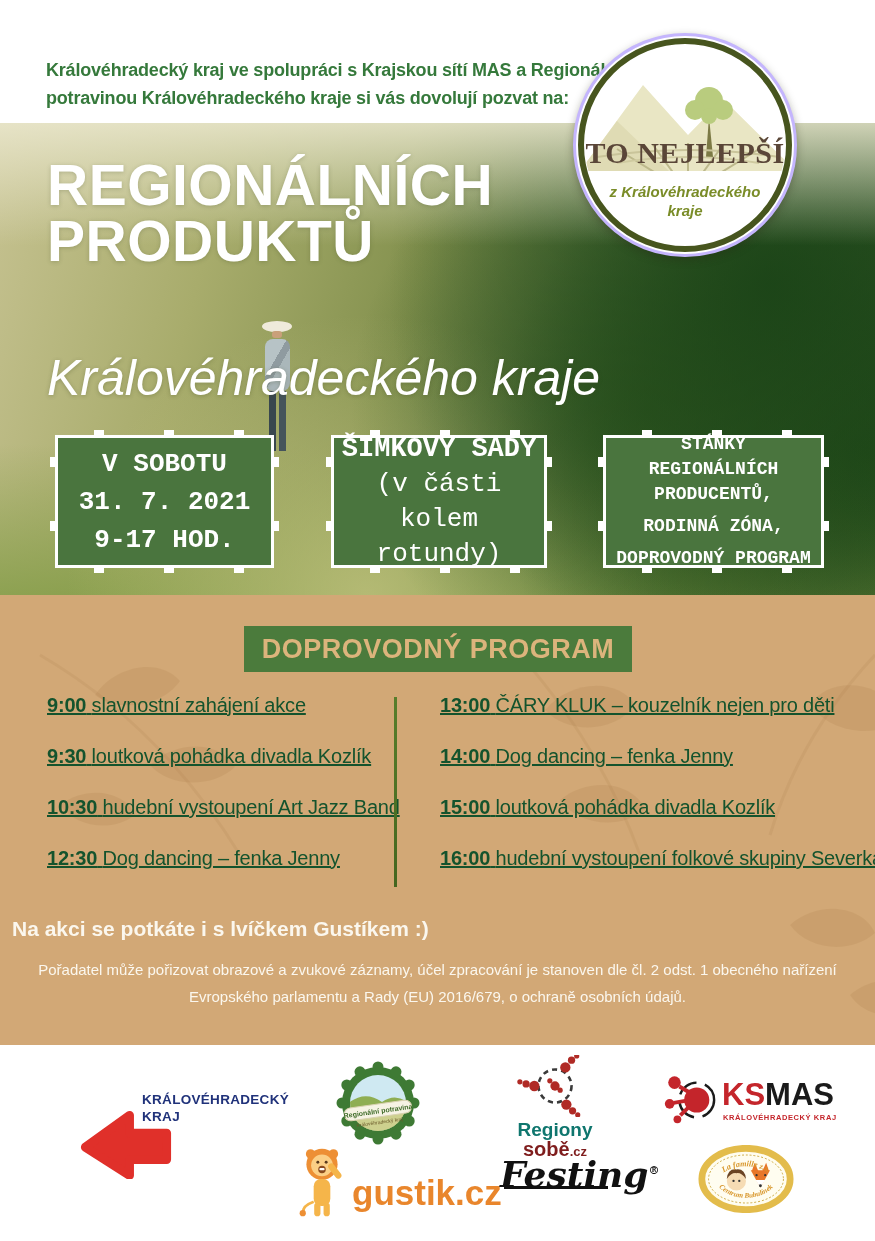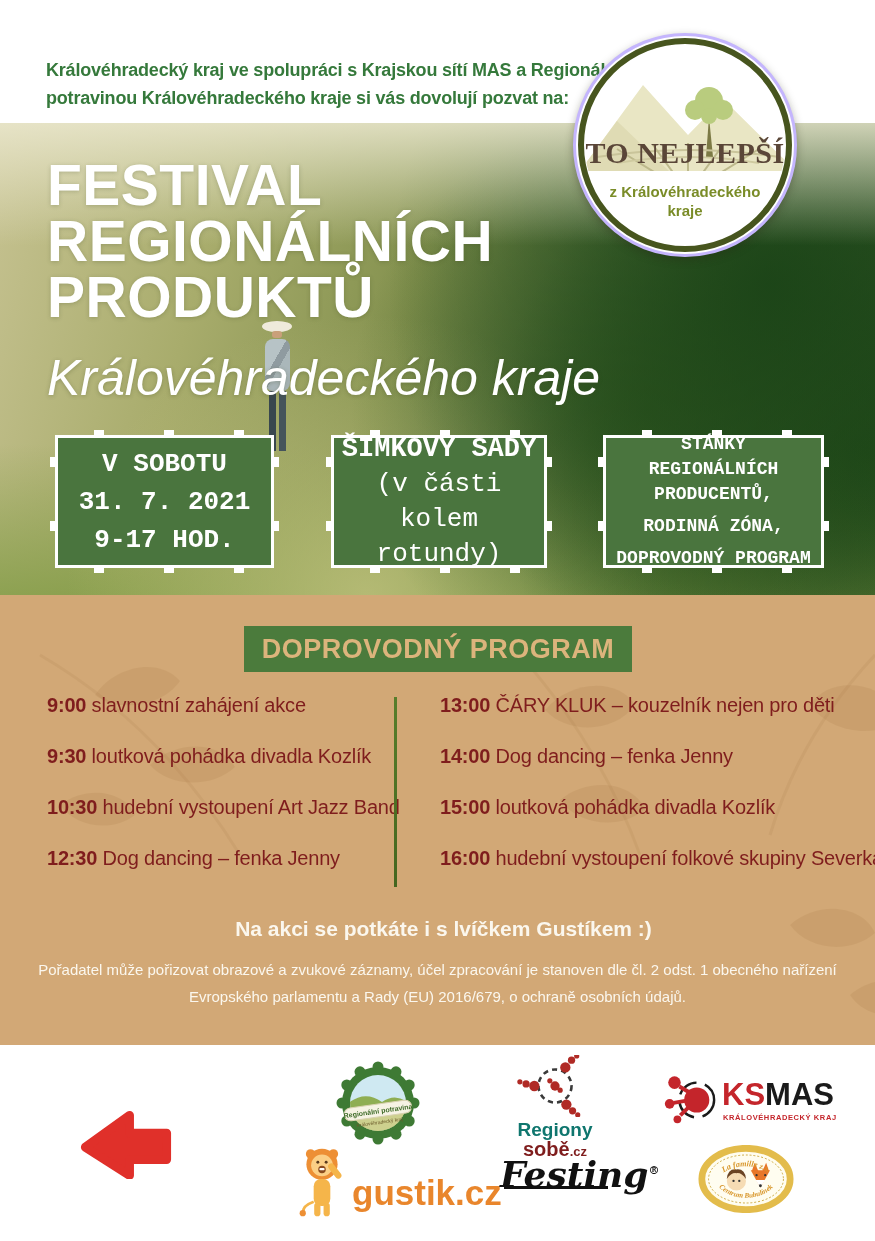--- a/index.html
+++ b/index.html
@@ -12,21 +12,21 @@
 
   
   .badge{position:absolute;left:573px;top:33px;width:224px;height:224px;border-radius:50%;
          background:#fff;border:3px solid #c4b5fd;box-shadow:0 3px 8px rgba(40,40,20,.35);z-index:6;box-sizing:border-box;}
   .badge-ring{position:absolute;inset:2px;border:6px solid #47551e;border-radius:50%;}
   .badge-inner{position:absolute;inset:9px;border-radius:50%;overflow:hidden;background:#fff;}
   .badge-title{position:absolute;left:0;right:0;top:100px;text-align:center;z-index:3;
                font-family:"Liberation Serif",serif;font-weight:bold;font-size:30px;
                color:#5a4638;letter-spacing:0.5px;}
   .badge-sub{position:absolute;left:0;right:0;top:146px;text-align:center;z-index:3;
-             color:#7a8c28;font-weight:bold;font-size:15px;line-height:19px;}
+             color:#7a8c28;font-style:italic;font-weight:bold;font-size:15px;line-height:19px;}
 
   
   .hero{position:absolute;left:0;top:123px;width:875px;height:472px;
     background:
       linear-gradient(180deg, rgba(236,233,208,.85) 0%, rgba(236,233,208,0) 26%),
       radial-gradient(circle at 88% 34%, rgba(25,66,22,.85), rgba(25,66,22,0) 46%),
       radial-gradient(circle at 74% 60%, rgba(44,84,28,.75), rgba(44,84,28,0) 42%),
       radial-gradient(circle at 99% 70%, rgba(30,72,24,.9), rgba(30,72,24,0) 40%),
       radial-gradient(ellipse at 42% 100%, rgba(196,196,130,.75), rgba(196,196,130,0) 42%),
       linear-gradient(0deg, rgba(134,158,74,.85) 0%, rgba(134,158,74,0) 32%),
@@ -59,25 +59,25 @@
   #crate3{left:603px;width:221px;font-weight:bold;font-size:18px;line-height:25px;padding:0 8px;}
   #crate3 .gap{margin-top:7px;}
 
   
   .program{position:absolute;left:0;top:595px;width:875px;height:450px;background:#d2a876;}
   .leaves{position:absolute;inset:0;pointer-events:none;}
   .banner{position:absolute;left:244px;top:31px;width:388px;height:46px;background:#4b7b3c;
           color:#dcb47c;font-weight:bold;font-size:27px;line-height:46px;text-align:center;letter-spacing:0.5px;}
   .col-left{position:absolute;left:47px;top:99px;width:345px;}
   .col-right{position:absolute;left:440px;top:99px;width:410px;}
-  .prow{font-size:20px;color:#7f1d1d;margin-bottom:25px;height:26px;white-space:nowrap;letter-spacing:-0.2px;}
+  .prow{font-size:20px;color:#14532d;margin-bottom:25px;height:26px;white-space:nowrap;letter-spacing:-0.2px;text-decoration:underline;}
   .ptime{font-weight:bold;}
   .divider{position:absolute;left:394px;top:102px;width:3px;height:190px;
            background:linear-gradient(180deg,#577e2b,#44661f);}
-  .mascot{position:absolute;left:12px;right:0;top:322px;text-align:center;font-weight:bold;
+  .mascot{position:absolute;left:12px;right:0;top:322px;font-weight:bold;
           font-size:21px;color:#fbf7ee;}
   .disclaimer{position:absolute;left:0;right:0;top:361px;text-align:center;font-size:15px;
               line-height:27px;color:#fbf7ee;white-space:nowrap;}
 
   
   .footer{position:absolute;left:0;top:1045px;width:875px;height:196px;background:#fff;}
   .khk{position:absolute;left:70px;top:42px;width:210px;height:100px;}
   .khk-text{position:absolute;left:72px;top:4px;color:#20327a;font-weight:bold;
             font-size:13.5px;line-height:17px;letter-spacing:0.3px;}
   .khk-arrow{position:absolute;left:0;top:16px;}
@@ -135,21 +135,20 @@
 
   <div class="hero">
     <div class="person">
       <div class="p-hat"></div>
       <div class="p-head"></div>
       <div class="p-torso"></div>
       <div class="p-legs"></div>
     </div>
 
     <div class="hero-title">
-      <div>FESTIVAL</div>
       <div>REGIONÁLNÍCH</div>
       <div>PRODUKTŮ</div>
     </div>
     <div class="hero-sub">Královéhradeckého kraje</div>
 
     <div class="crate" id="crate1">
       <i class="nt"></i>
         <i class="nb"></i>
         <i class="nl"></i>
         <i class="nr"></i>
@@ -222,20 +221,24 @@
       <div>Evropského parlamentu a Rady (EU) 2016/679, o ochraně osobních údajů.</div>
     </div>
   </div>
 
   <div class="footer">
 
     <div class="khk">
       <svg class="khk-arrow" width="112" height="76" viewBox="0 0 120 86">
         <path d="M14 50 L64 14 L64 34 L106 34 L106 64 L64 64 L64 82 Z" fill="#e0302a" stroke="#e0302a" stroke-width="10" stroke-linejoin="round"></path>
       </svg>
+      <div class="khk-text">
+        <div>KRÁLOVÉHRADECKÝ</div>
+        <div>KRAJ</div>
+      </div>
     </div>
 
     <svg class="regpot" width="84" height="84" viewBox="0 0 84 84">
       <g fill="#3e7a34">
         <circle cx="42" cy="42" r="36"></circle>
         <circle cx="78" cy="42" r="5.5"></circle>
           <circle cx="73.2" cy="60" r="5.5"></circle>
           <circle cx="60" cy="73.2" r="5.5"></circle>
         <circle cx="42" cy="78" r="5.5"></circle>
           <circle cx="24" cy="73.2" r="5.5"></circle>

